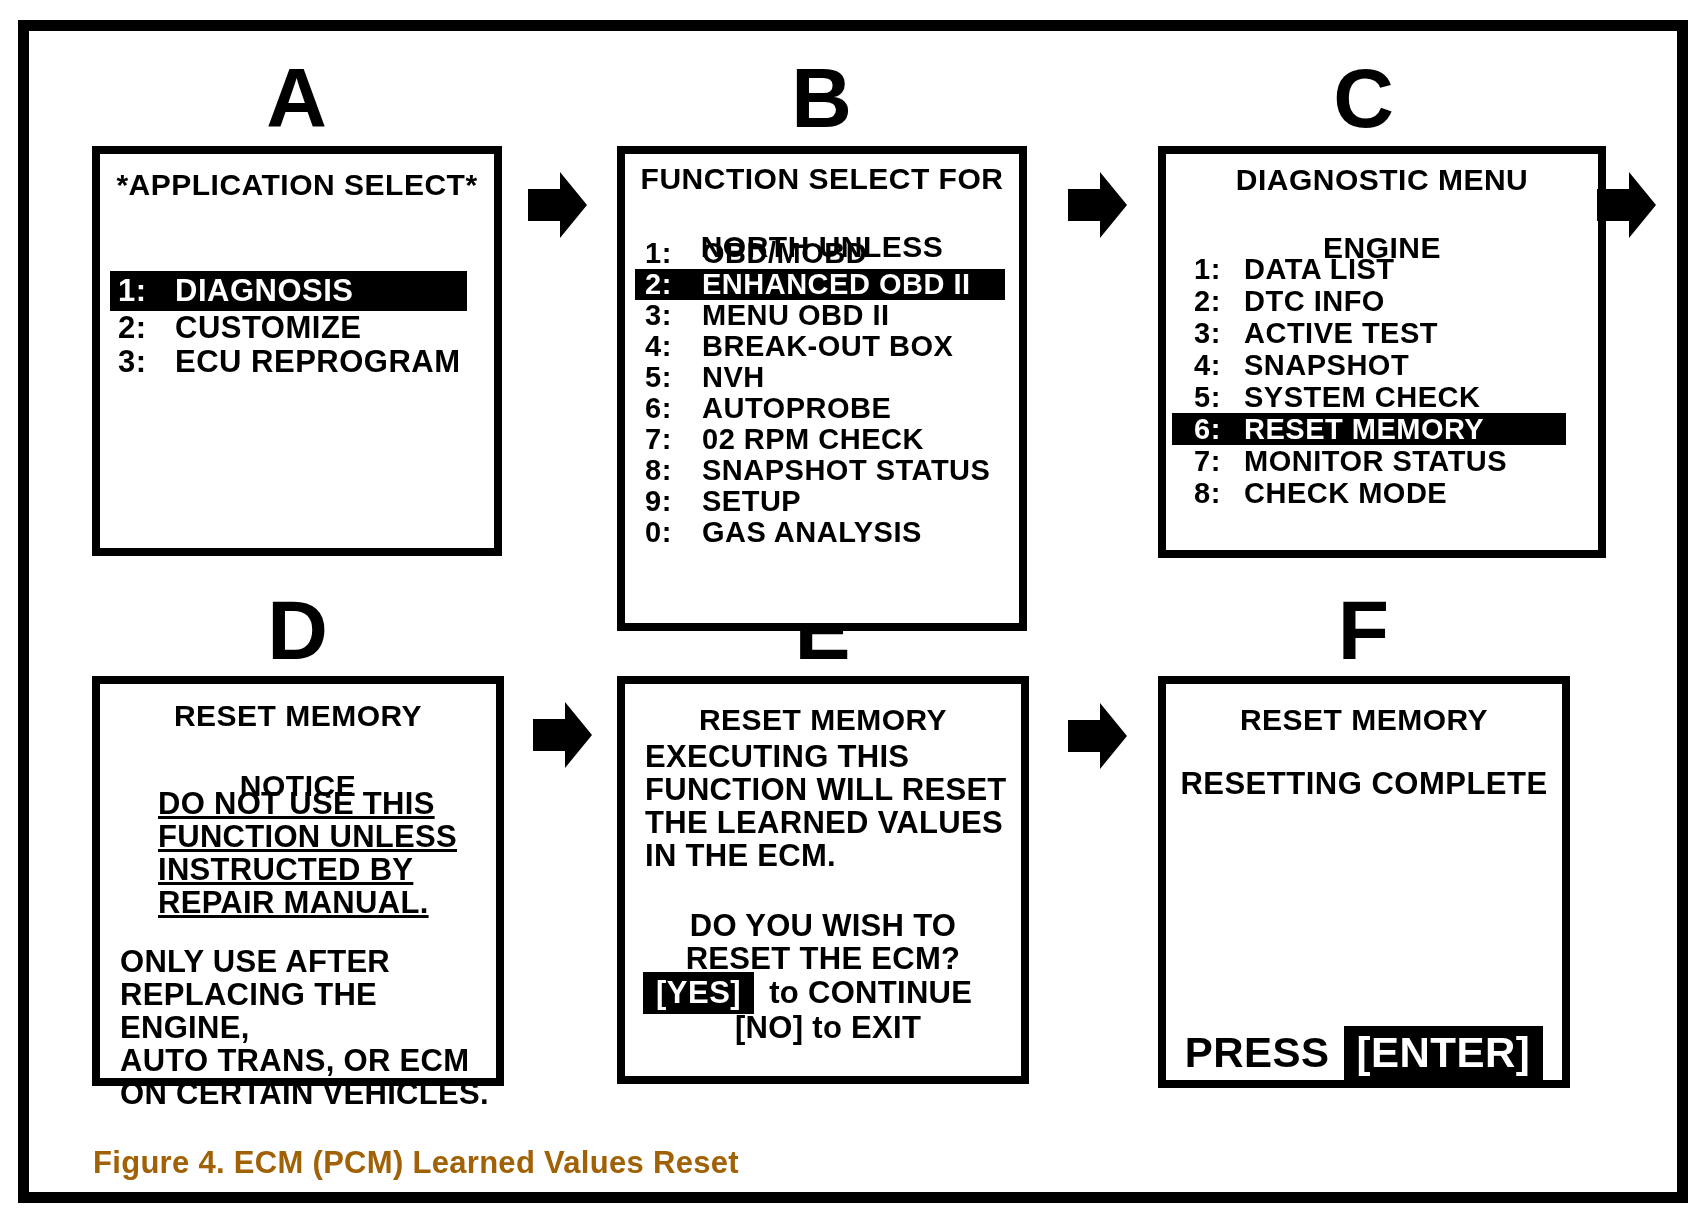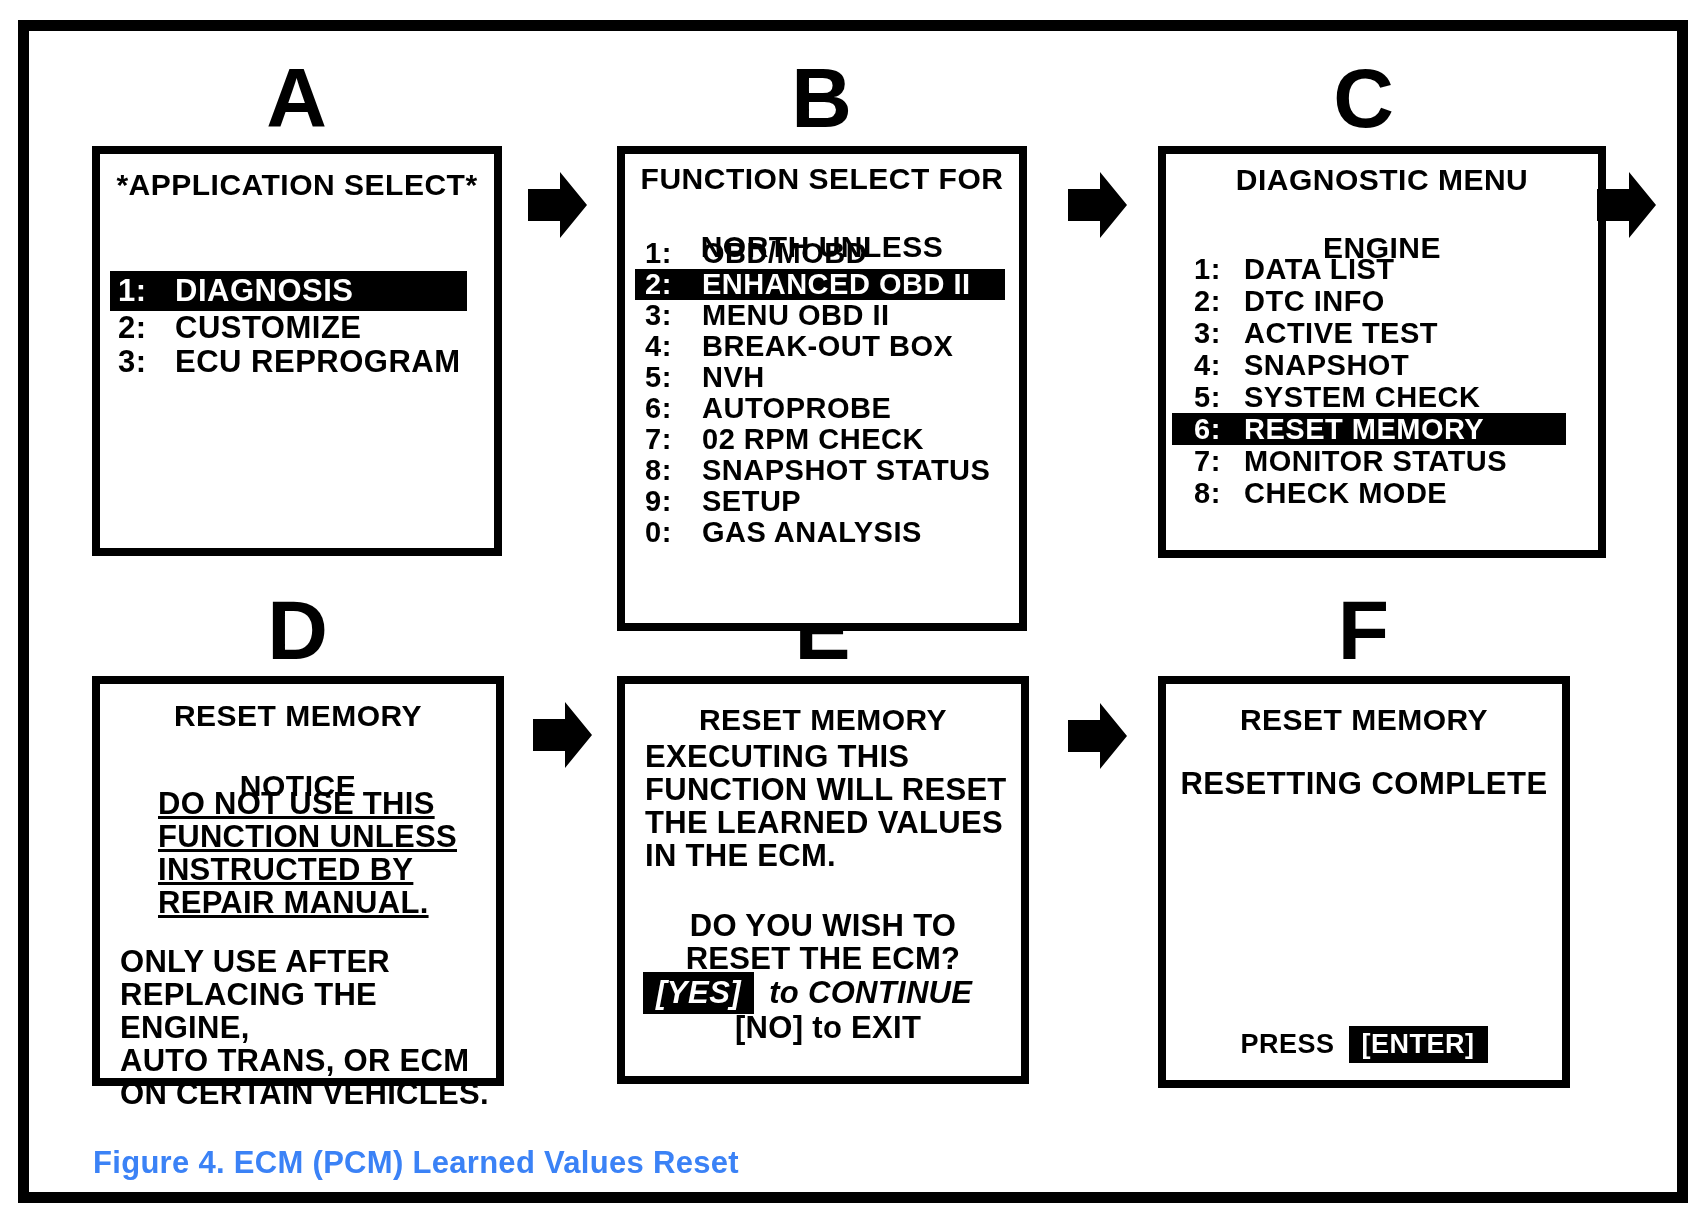--- a/index.html
+++ b/index.html
@@ -57,25 +57,25 @@
   .hl{background:#000;color:#fff;}
   .hl-a{height:40px;margin-left:10px;margin-right:27px;padding-left:8px;}
   .hl-b{margin-left:10px;margin-right:14px;padding-left:10px;}
   .hl-c{margin-left:6px;margin-right:32px;padding-left:22px;}
 
   .textblock{position:absolute;font-size:31px;line-height:33px;letter-spacing:0.3px;white-space:pre-line;}
   #d-para1{top:103px;left:58px;text-decoration:underline;}
   #d-para2{top:261px;left:20px;}
   #e-body{top:56px;left:20px;}
   #e-question{top:225px;left:0;right:0;text-align:center;}
-  #e-yesline{position:absolute;top:288px;left:18px;display:flex;align-items:center;font-size:31px;font-style:italic;}
+  #e-yesline{position:absolute;top:288px;left:18px;display:flex;align-items:center;font-size:31px;}
   #e-norest{margin-left:15px;letter-spacing:0.3px;}
   #e-noline{position:absolute;top:326px;left:110px;font-size:31px;letter-spacing:0.3px;}
   #f-status{position:absolute;top:82px;left:0;right:0;text-align:center;font-size:31px;letter-spacing:0.5px;}
-  #f-pressline{position:absolute;top:342px;left:0;right:0;display:flex;justify-content:center;align-items:center;font-size:27px;}
+  #f-pressline{position:absolute;top:342px;left:0;right:0;display:flex;justify-content:center;align-items:center;font-size:42px;}
   #f-press{margin-right:14px;letter-spacing:0.5px;}
   .keycap{background:#000;color:#fff;padding:3px 13px;letter-spacing:0.5px;}
 
   .flow-arrow{position:absolute;width:59px;height:66px;}
   .arr-ab{left:528px;top:172px;}
   .arr-bc{left:1068px;top:172px;}
   .arr-cout{left:1597px;top:172px;}
   .arr-de{left:533px;top:702px;}
   .arr-ef{left:1068px;top:703px;}
   .flow-arrow svg{display:block;width:100%;height:100%;}
@@ -256,13 +256,13 @@
   <svg viewBox="0 0 59 66" xmlns="http://www.w3.org/2000/svg">
       <polygon points="0,17 32,17 32,0 59,33 32,66 32,49 0,49" fill="#000"></polygon>
     </svg>
 </div>
 <div class="flow-arrow arr-ef">
   <svg viewBox="0 0 59 66" xmlns="http://www.w3.org/2000/svg">
       <polygon points="0,17 32,17 32,0 59,33 32,66 32,49 0,49" fill="#000"></polygon>
     </svg>
 </div>
 
-<div class="caption" style="color: #3b82f6;">Figure 4. ECM (PCM) Learned Values Reset</div>
+<div class="caption" style="color: #a16207;">Figure 4. ECM (PCM) Learned Values Reset</div>
 
 </body></html>

